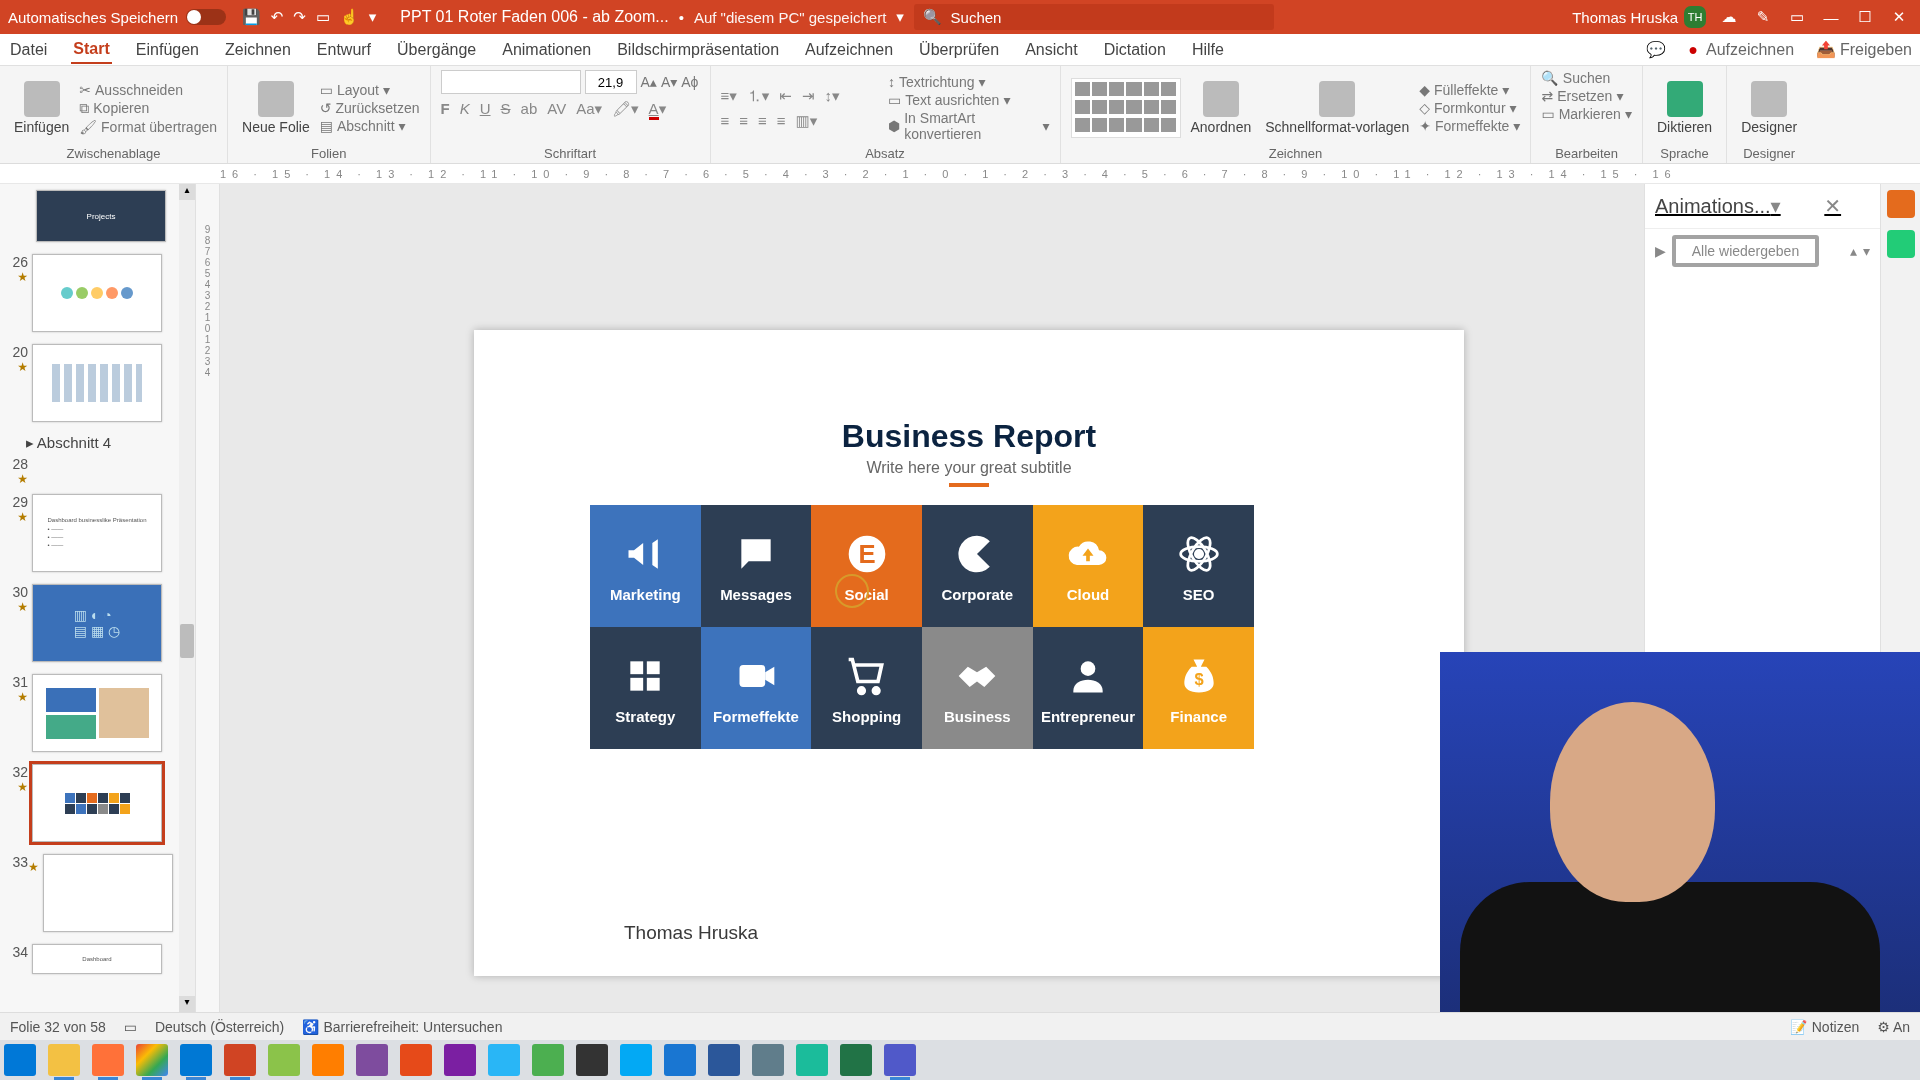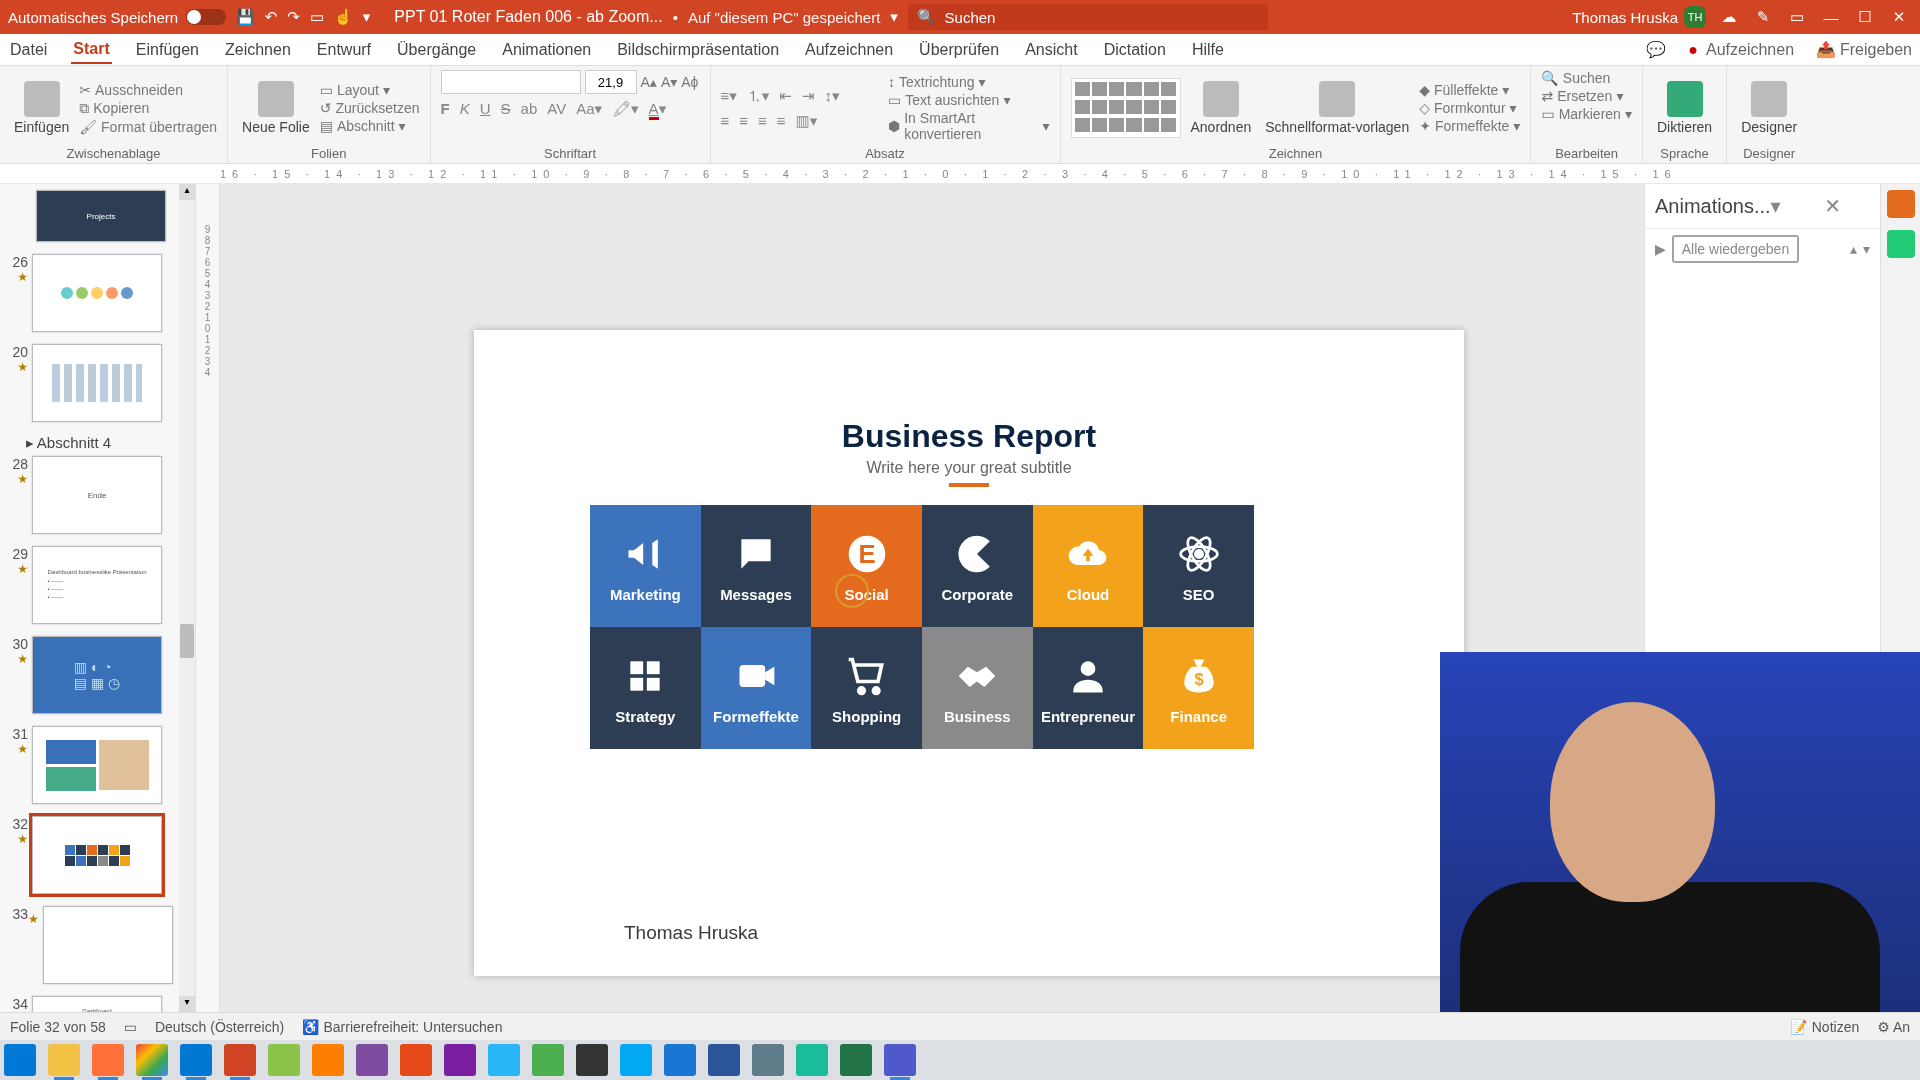--- a/index.html
+++ b/index.html
@@ -1,20 +1,20 @@
 <!DOCTYPE html>
 <html><head>
 <meta charset="utf-8">
 <style>
   * { box-sizing: border-box; margin: 0; padding: 0; font-family: "Segoe UI", Arial, sans-serif; }
   html, body { width: 1920px; height: 1080px; overflow: hidden; background: #fff; }
 
   
   .titlebar { display: flex; align-items: center; height: 34px; background: #d14424; color: #fff; font-size: 15px; }
-  .titlebar .left { display: flex; align-items: center; gap: 10px; padding-left: 8px; }
+  .titlebar .left { display: flex; align-items: center; gap: 16px; padding-left: 8px; }
   .titlebar .center { flex: 1; display: flex; align-items: center; gap: 10px; padding-left: 24px; }
   .titlebar .right { display: flex; align-items: center; gap: 12px; padding-right: 10px; }
   .qat { display: flex; align-items: center; gap: 10px; }
   .qat-btn { color: #fff; cursor: pointer; }
   .autosave { display: flex; align-items: center; gap: 8px; }
   .toggle { position: relative; width: 40px; height: 16px; border-radius: 8px; background: #9c3217; }
   .toggle::after { content: ""; position: absolute; width: 14px; height: 14px; background: #fff; border-radius: 50%; top: 1px; left: 1px; }
   .doc-title { font-size: 16px; }
   .doc-location { font-size: 15px; opacity: 0.95; }
   .searchbox { display: flex; align-items: center; gap: 8px; background: #c23a1c; padding: 4px 10px; border-radius: 3px; width: 360px; }
@@ -85,24 +85,24 @@
   .c-orange { background: #e46b1d; }
   .c-amber { background: #f3a31b; }
   .c-gray { background: #8a8a8a; }
 
   .slide .author { position: absolute; left: 150px; bottom: 32px; font-size: 19px; color: #3a3a3a; }
 
   .cursor-ring { position: absolute; width: 34px; height: 34px; border: 2px solid #d89a2a; border-radius: 50%; pointer-events: none; }
 
   
   .anim-pane { width: 236px; background: #fff; border-left: 1px solid #e0e0e0; display: flex; flex-direction: column; }
-  .anim-pane .hdr { display: flex; align-items: center; padding: 10px 10px; border-bottom: 1px solid #eee; }
+  .anim-pane .hdr { display: flex; align-items: center; padding: 10px 10px; border-bottom: 1px solid #eee; text-decoration: underline; }
   .anim-pane .hdr span { font-size: 20px; color: #444; flex: 1; }
   .anim-pane .playbar { display: flex; align-items: center; gap: 6px; padding: 6px 10px; font-size: 14px; color: #888; }
-  .anim-pane .playbtn { border: 2px solid #a3a3a3; padding: 4px 8px; border-radius: 3px; }
+  .anim-pane .playbtn { border: 4px solid #a3a3a3; padding: 4px 16px; border-radius: 3px; }
 
   
   .far-strip { width: 40px; background: #f2f2f2; border-left: 1px solid #e0e0e0; display: flex; flex-direction: column; align-items: center; padding-top: 6px; gap: 12px; }
   .far-btn { width: 28px; height: 28px; background: #e46b1d; border-radius: 4px; }
   .far-btn.alt { background: #2c7; }
 
   
   .webcam { position: absolute; right: 0; bottom: 68px; width: 480px; height: 360px; background: linear-gradient(180deg, #2744b8 0%, #1c2f7a 100%); overflow: hidden; }
   .webcam .head { position: absolute; left: 110px; top: 50px; width: 165px; height: 200px; background: #d8a886; border-radius: 50% 50% 46% 46%; }
   .webcam .body { position: absolute; left: 20px; bottom: -20px; width: 420px; height: 150px; background: #121212; border-radius: 70px 70px 0 0; }
@@ -368,21 +368,20 @@
           <div class="thumb">
             <div style="width:70%;height:50%;background:repeating-linear-gradient(90deg,#bcd,#bcd 8px,#fff 8px,#fff 12px)"></div>
           </div>
         </div>
         <div class="section-hdr">▸ Abschnitt 4</div>
         <div class="thumb-row">
           <div style="display: flex; flex-direction: column; align-items: flex-end;">
             <div class="thumb-num">28</div>
             <div class="thumb-star">★</div>
           </div>
-          <div class="thumb">Ende</div>
         </div>
         <div class="thumb-row">
           <div style="display: flex; flex-direction: column; align-items: flex-end;">
             <div class="thumb-num">29</div>
             <div class="thumb-star">★</div>
           </div>
           <div class="thumb">
             <div style="font-size:6px;text-align:left;padding:4px;line-height:1.4">Dashboard businesslike Präsentation<br>• ——<br>• ——<br>• ——</div>
           </div>
         </div>

